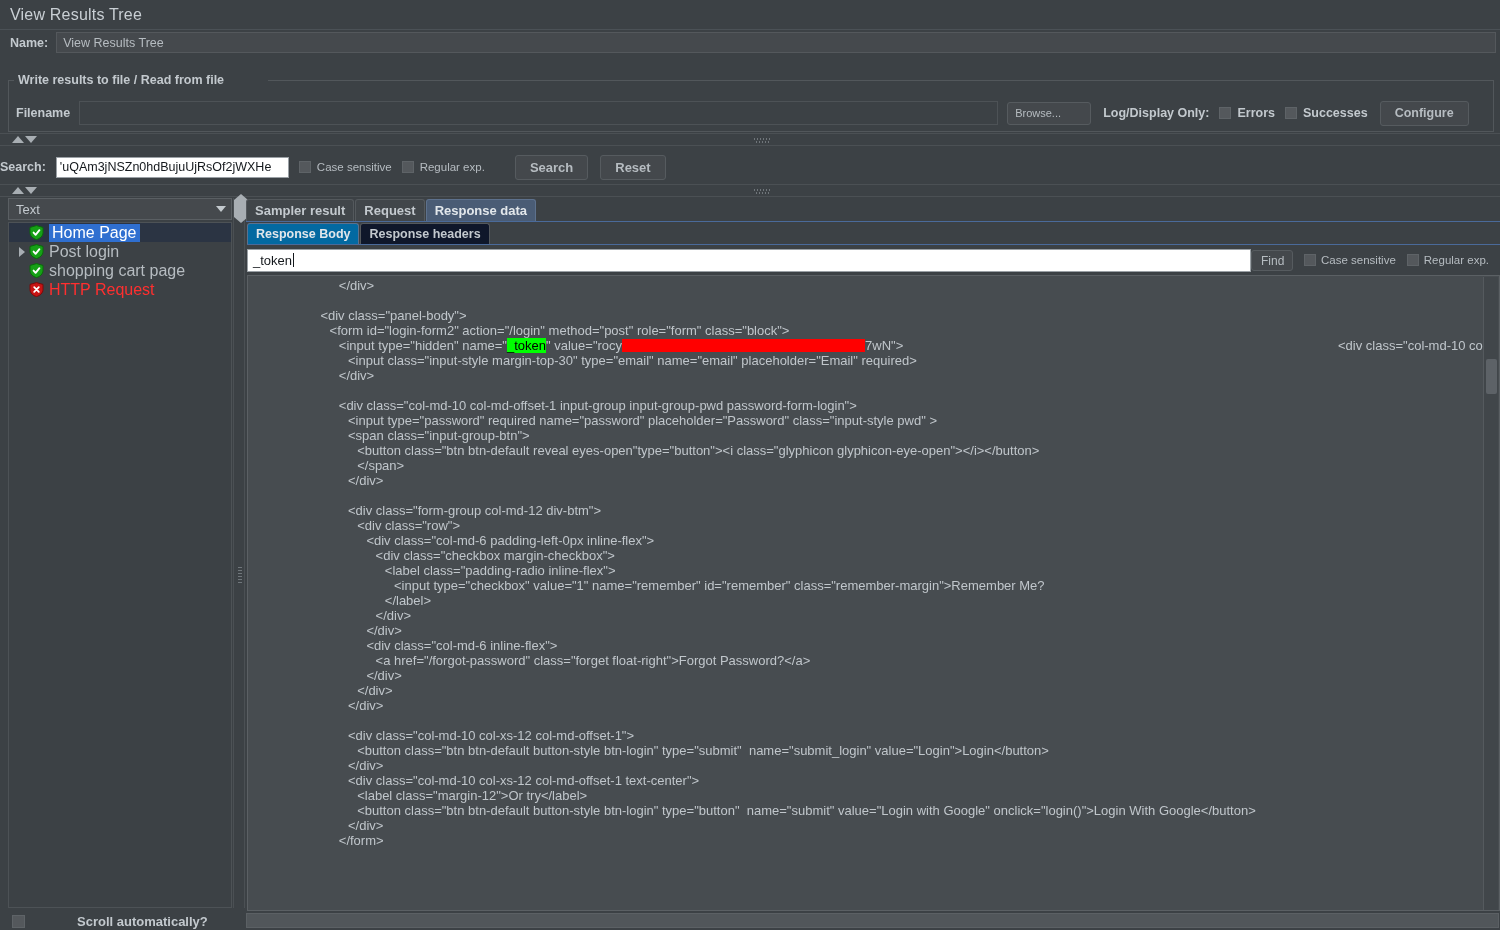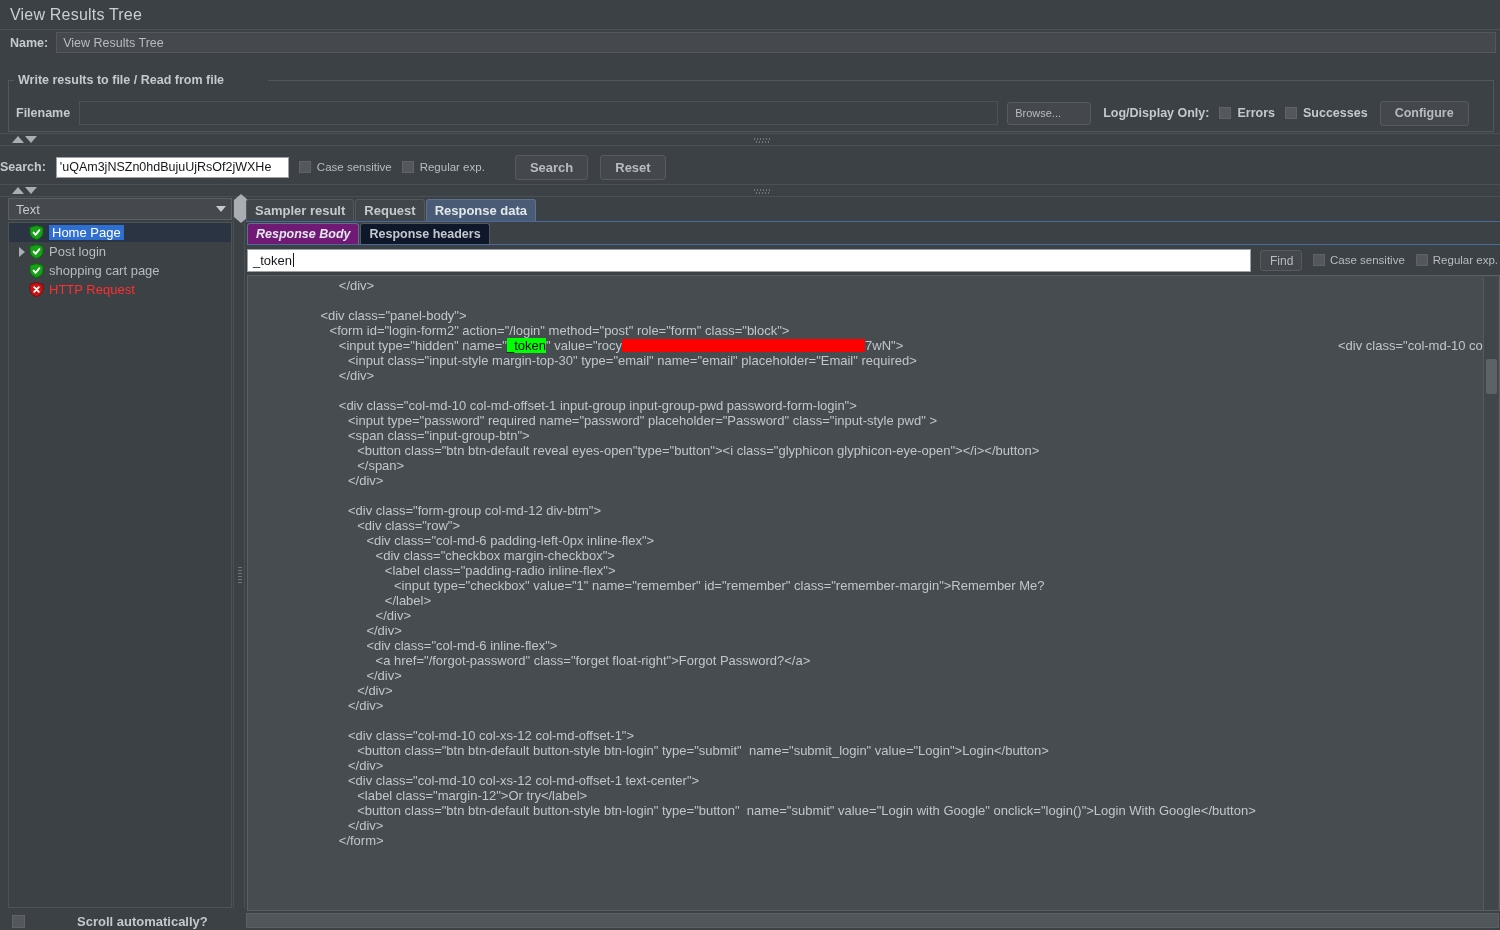--- a/index.html
+++ b/index.html
@@ -212,21 +212,21 @@
     position: absolute; left: 0; top: 24px; width: 224px; height: 686px;
     background: #3c4145;
     border: 1px solid #4d5256;
     overflow: hidden;
   }
   .tree-item {
     display: flex; align-items: center;
     height: 19px;
     padding-left: 6px;
     cursor: pointer;
-    font-size: 13px;
+    font-size: 16px;
   }
   .tree-item.selected { background: #2b3443; }
   .tree-expander {
     width: 14px; display: flex; align-items: center; justify-content: center;
   }
   .tree-expander i {
     width: 0; height: 0;
     border-top: 5px solid transparent; border-bottom: 5px solid transparent;
     border-left: 6px solid #a8aeb3;
     display: block;
@@ -308,42 +308,42 @@
     padding: 0 8px;
     font-size: 12.5px; font-weight: bold;
     color: #c3c9ce;
     background: #0f172a;
     border: 1px solid #54595d;
     border-bottom: none;
     border-radius: 3px 3px 0 0;
     margin-right: 1px;
     cursor: pointer;
   }
-  .subtab.active { background: #701a75; color: #e2e7eb; border-color: #5d718d; font-style: italic; }
+  .subtab.active { background: #0369a1; color: #e2e7eb; border-color: #5d718d; }
 
   .find-row {
     position: absolute; left: 1px; top: 50px; width: 1253px; height: 24px;
     display: flex; align-items: center;
   }
   .find-input {
     width: 1004px; height: 23px;
     background: #ffffff;
     border: 1px solid #9aa0a5;
     color: #14181c;
     font-size: 13px;
     padding-left: 5px;
     display: flex; align-items: center;
     position: relative;
   }
   .caret {
     display: inline-block; width: 1px; height: 14px; background: #14181c;
     margin-left: 1px;
   }
   .btn-find {
-    margin-left: 9px; width: 42px; text-align: center;
+    width: 42px; text-align: center;
     height: 21px; line-height: 14px; font-size: 12px;
   }
   .find-cbox {
     width: 12px; height: 12px; background: #54585c; border: 1px solid #5e6367;
     display: inline-block; margin: 0 5px 0 11px; vertical-align: middle; cursor: pointer;
   }
   .find-sub-lbl { font-size: 11.5px; color: #b6bcc1; }
 
   
   .body-wrap {

